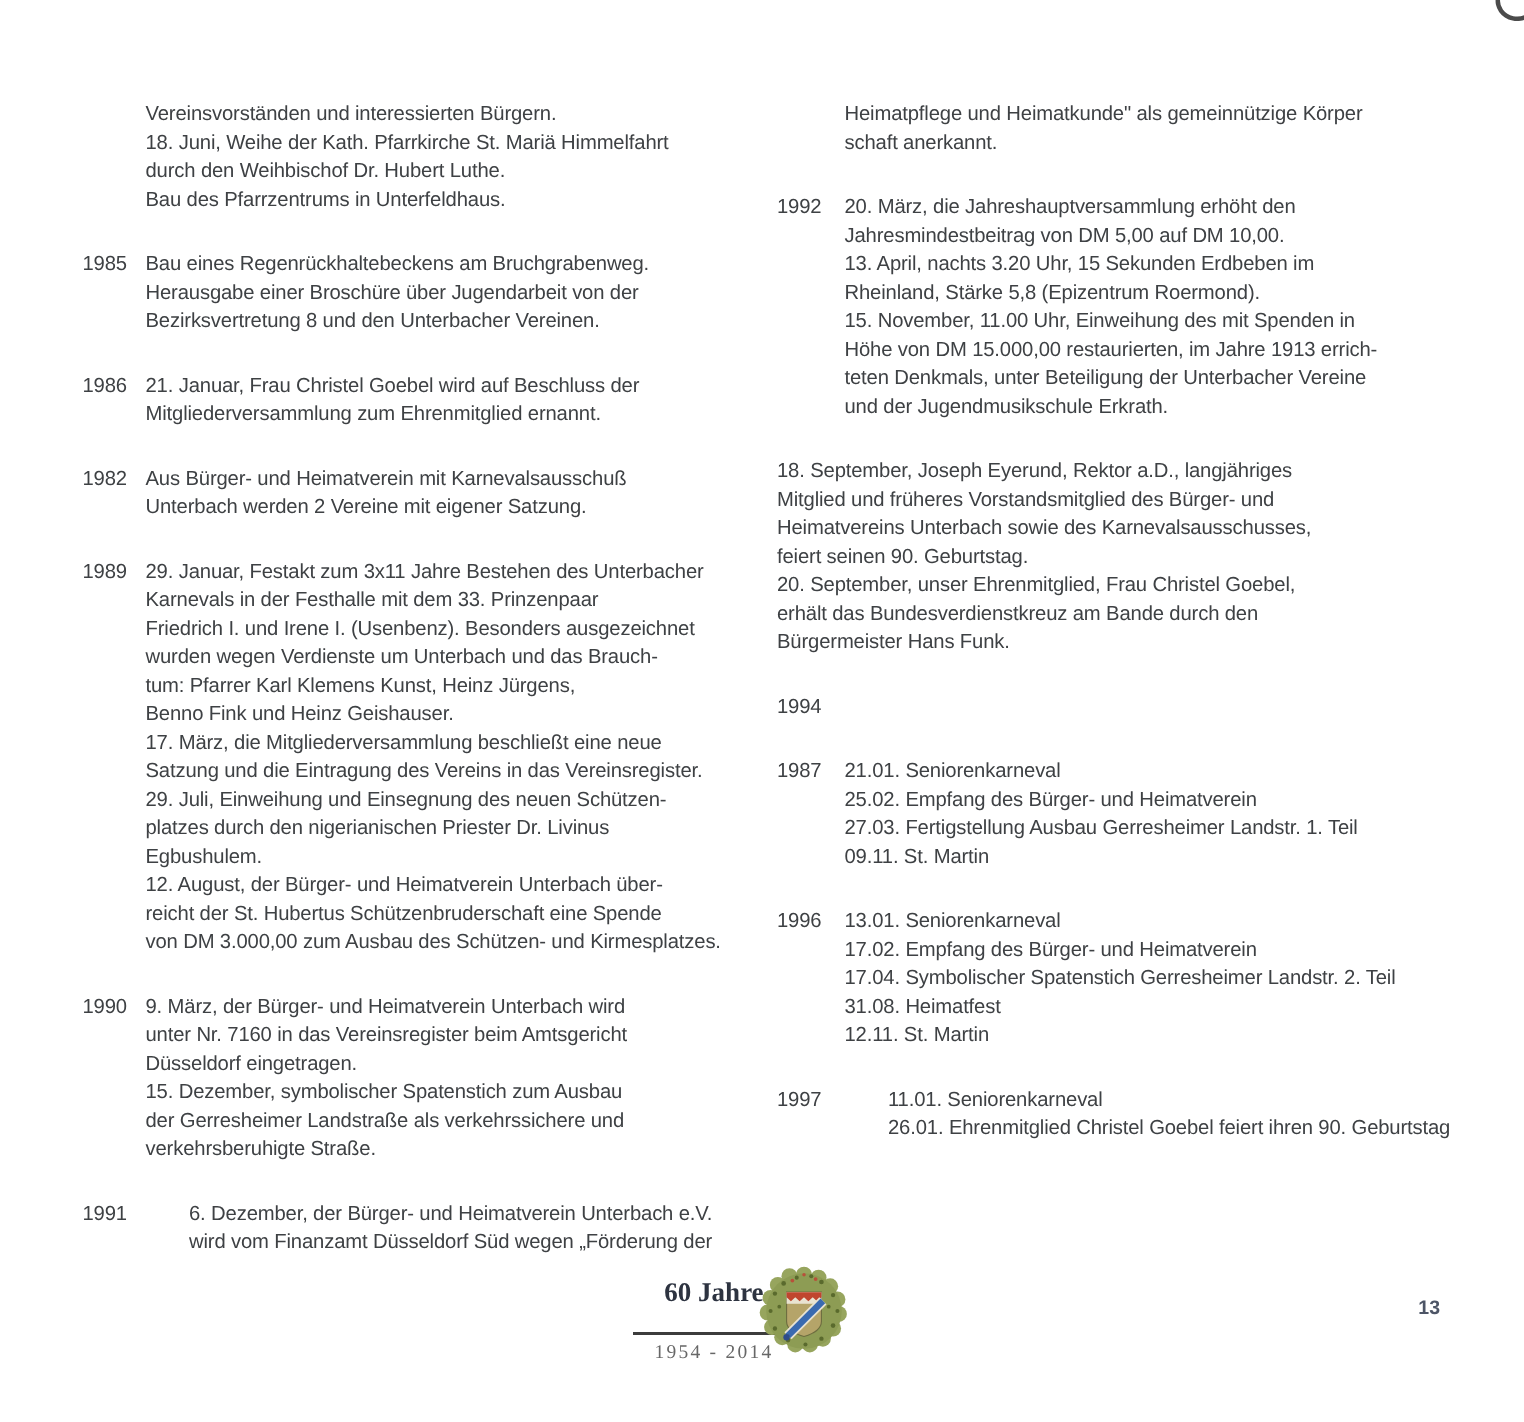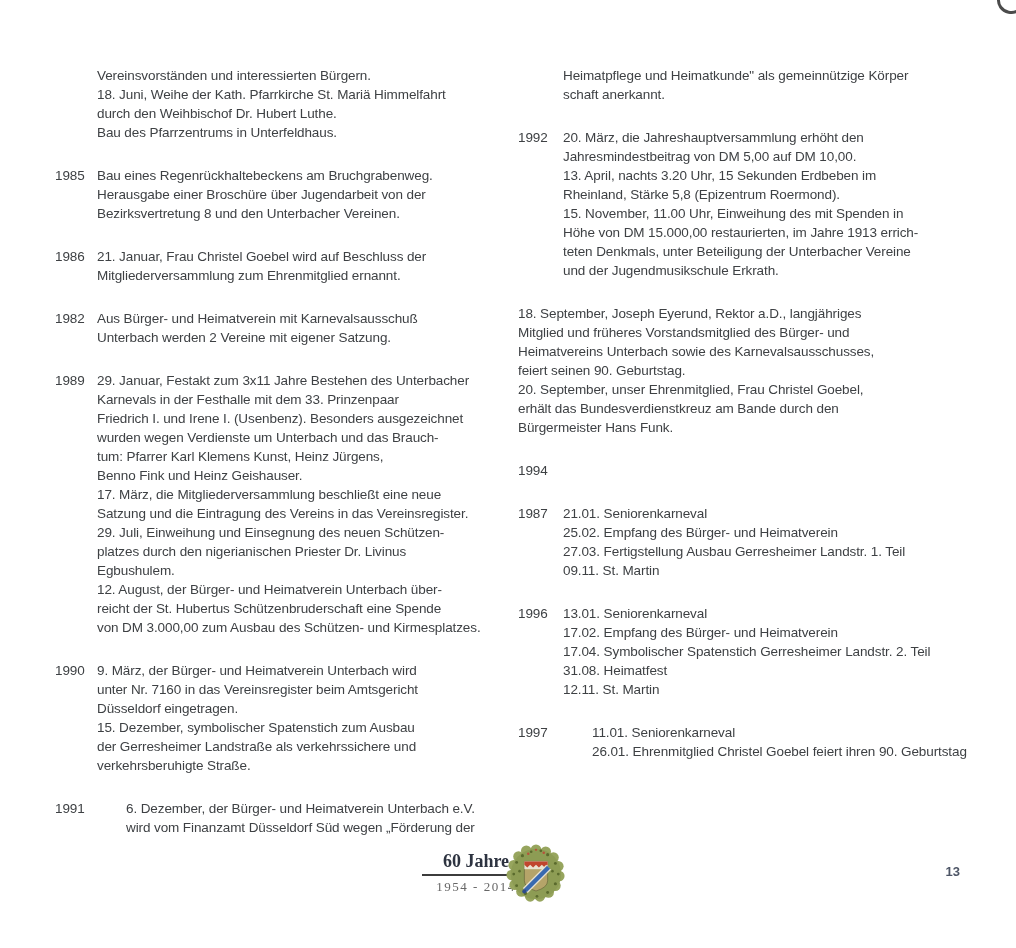--- a/index.html
+++ b/index.html
@@ -28,21 +28,21 @@
     letter-spacing: -0.1px;
   }
   
   .anniv {
     position: absolute; left: 422px; top: 851px; width: 108px;
     text-align: center;
   }
   .anniv-title {
     font-family: "Liberation Serif", serif;
     font-weight: bold; font-size: 18px; color: #2d3340;
-    padding-bottom: 2px;
+    padding-bottom: 16px;
     border-bottom: 2px solid #3c3c3c;
   }
   .anniv-range {
     font-family: "Liberation Serif", serif;
     font-size: 13px; color: #676767;
     letter-spacing: 1.5px; margin-top: 3px;
   }
   .crest {
     position: absolute; left: 505px; top: 841px;
     width: 62px; height: 68px;

